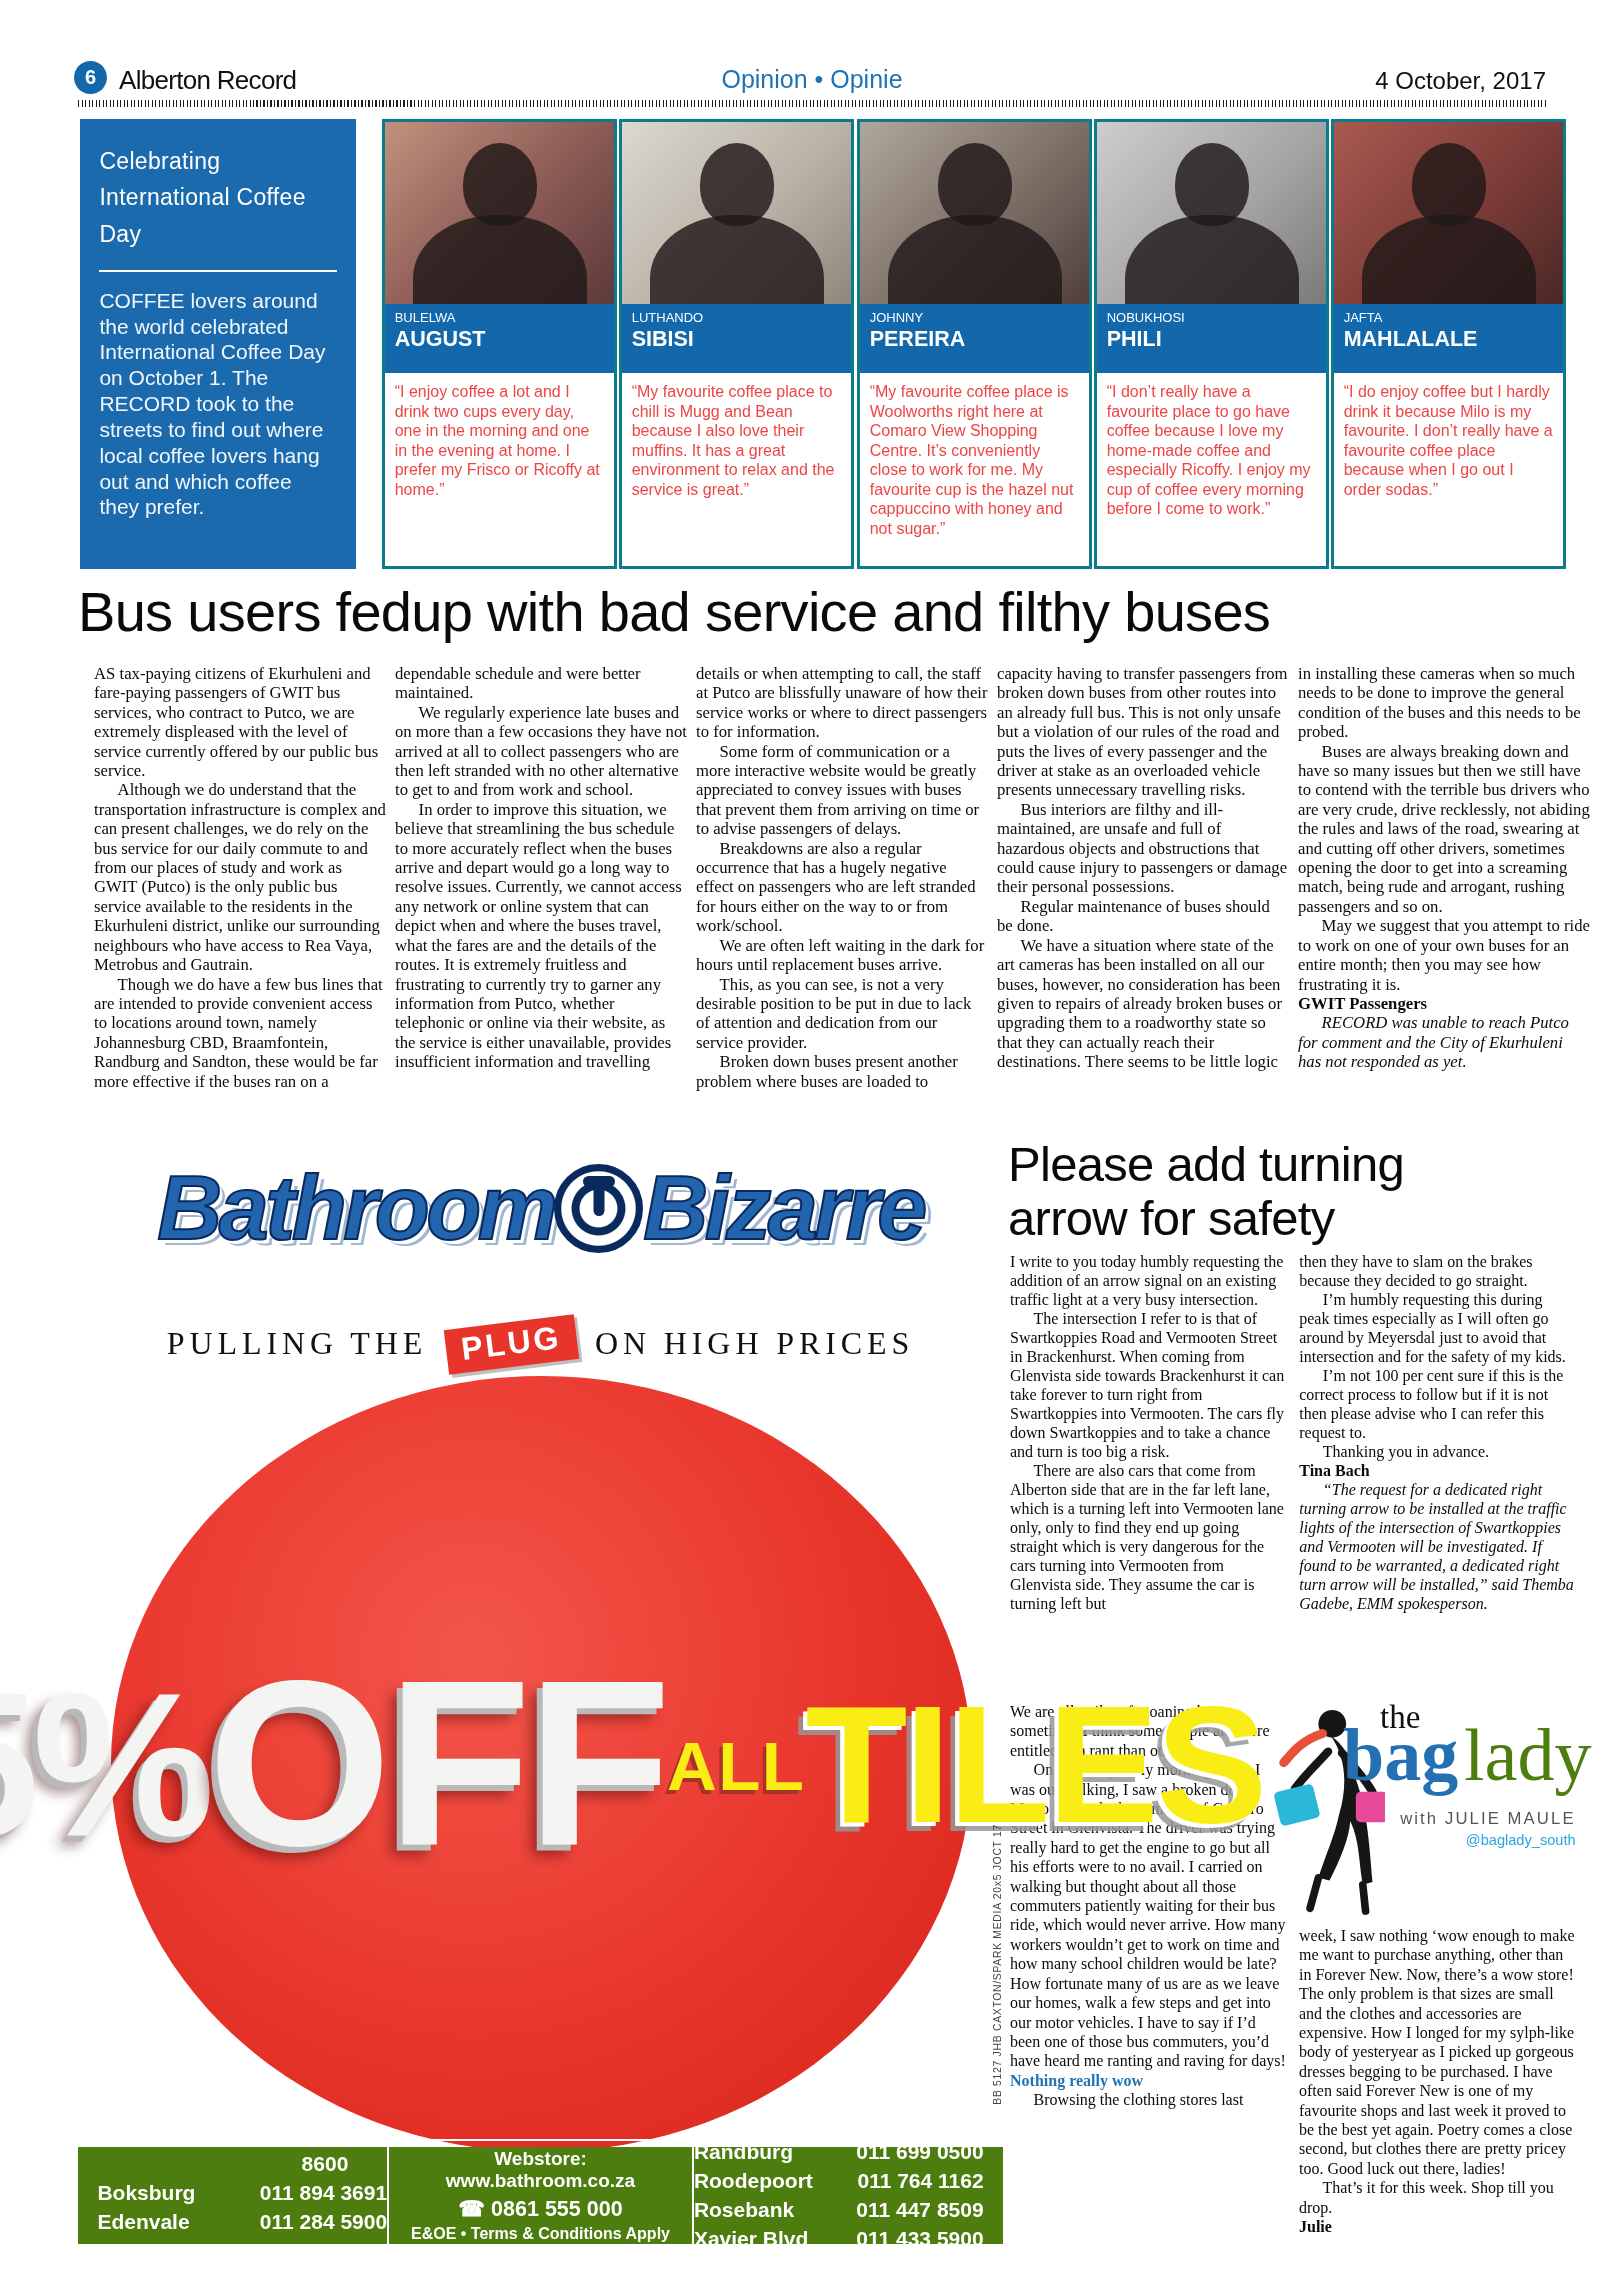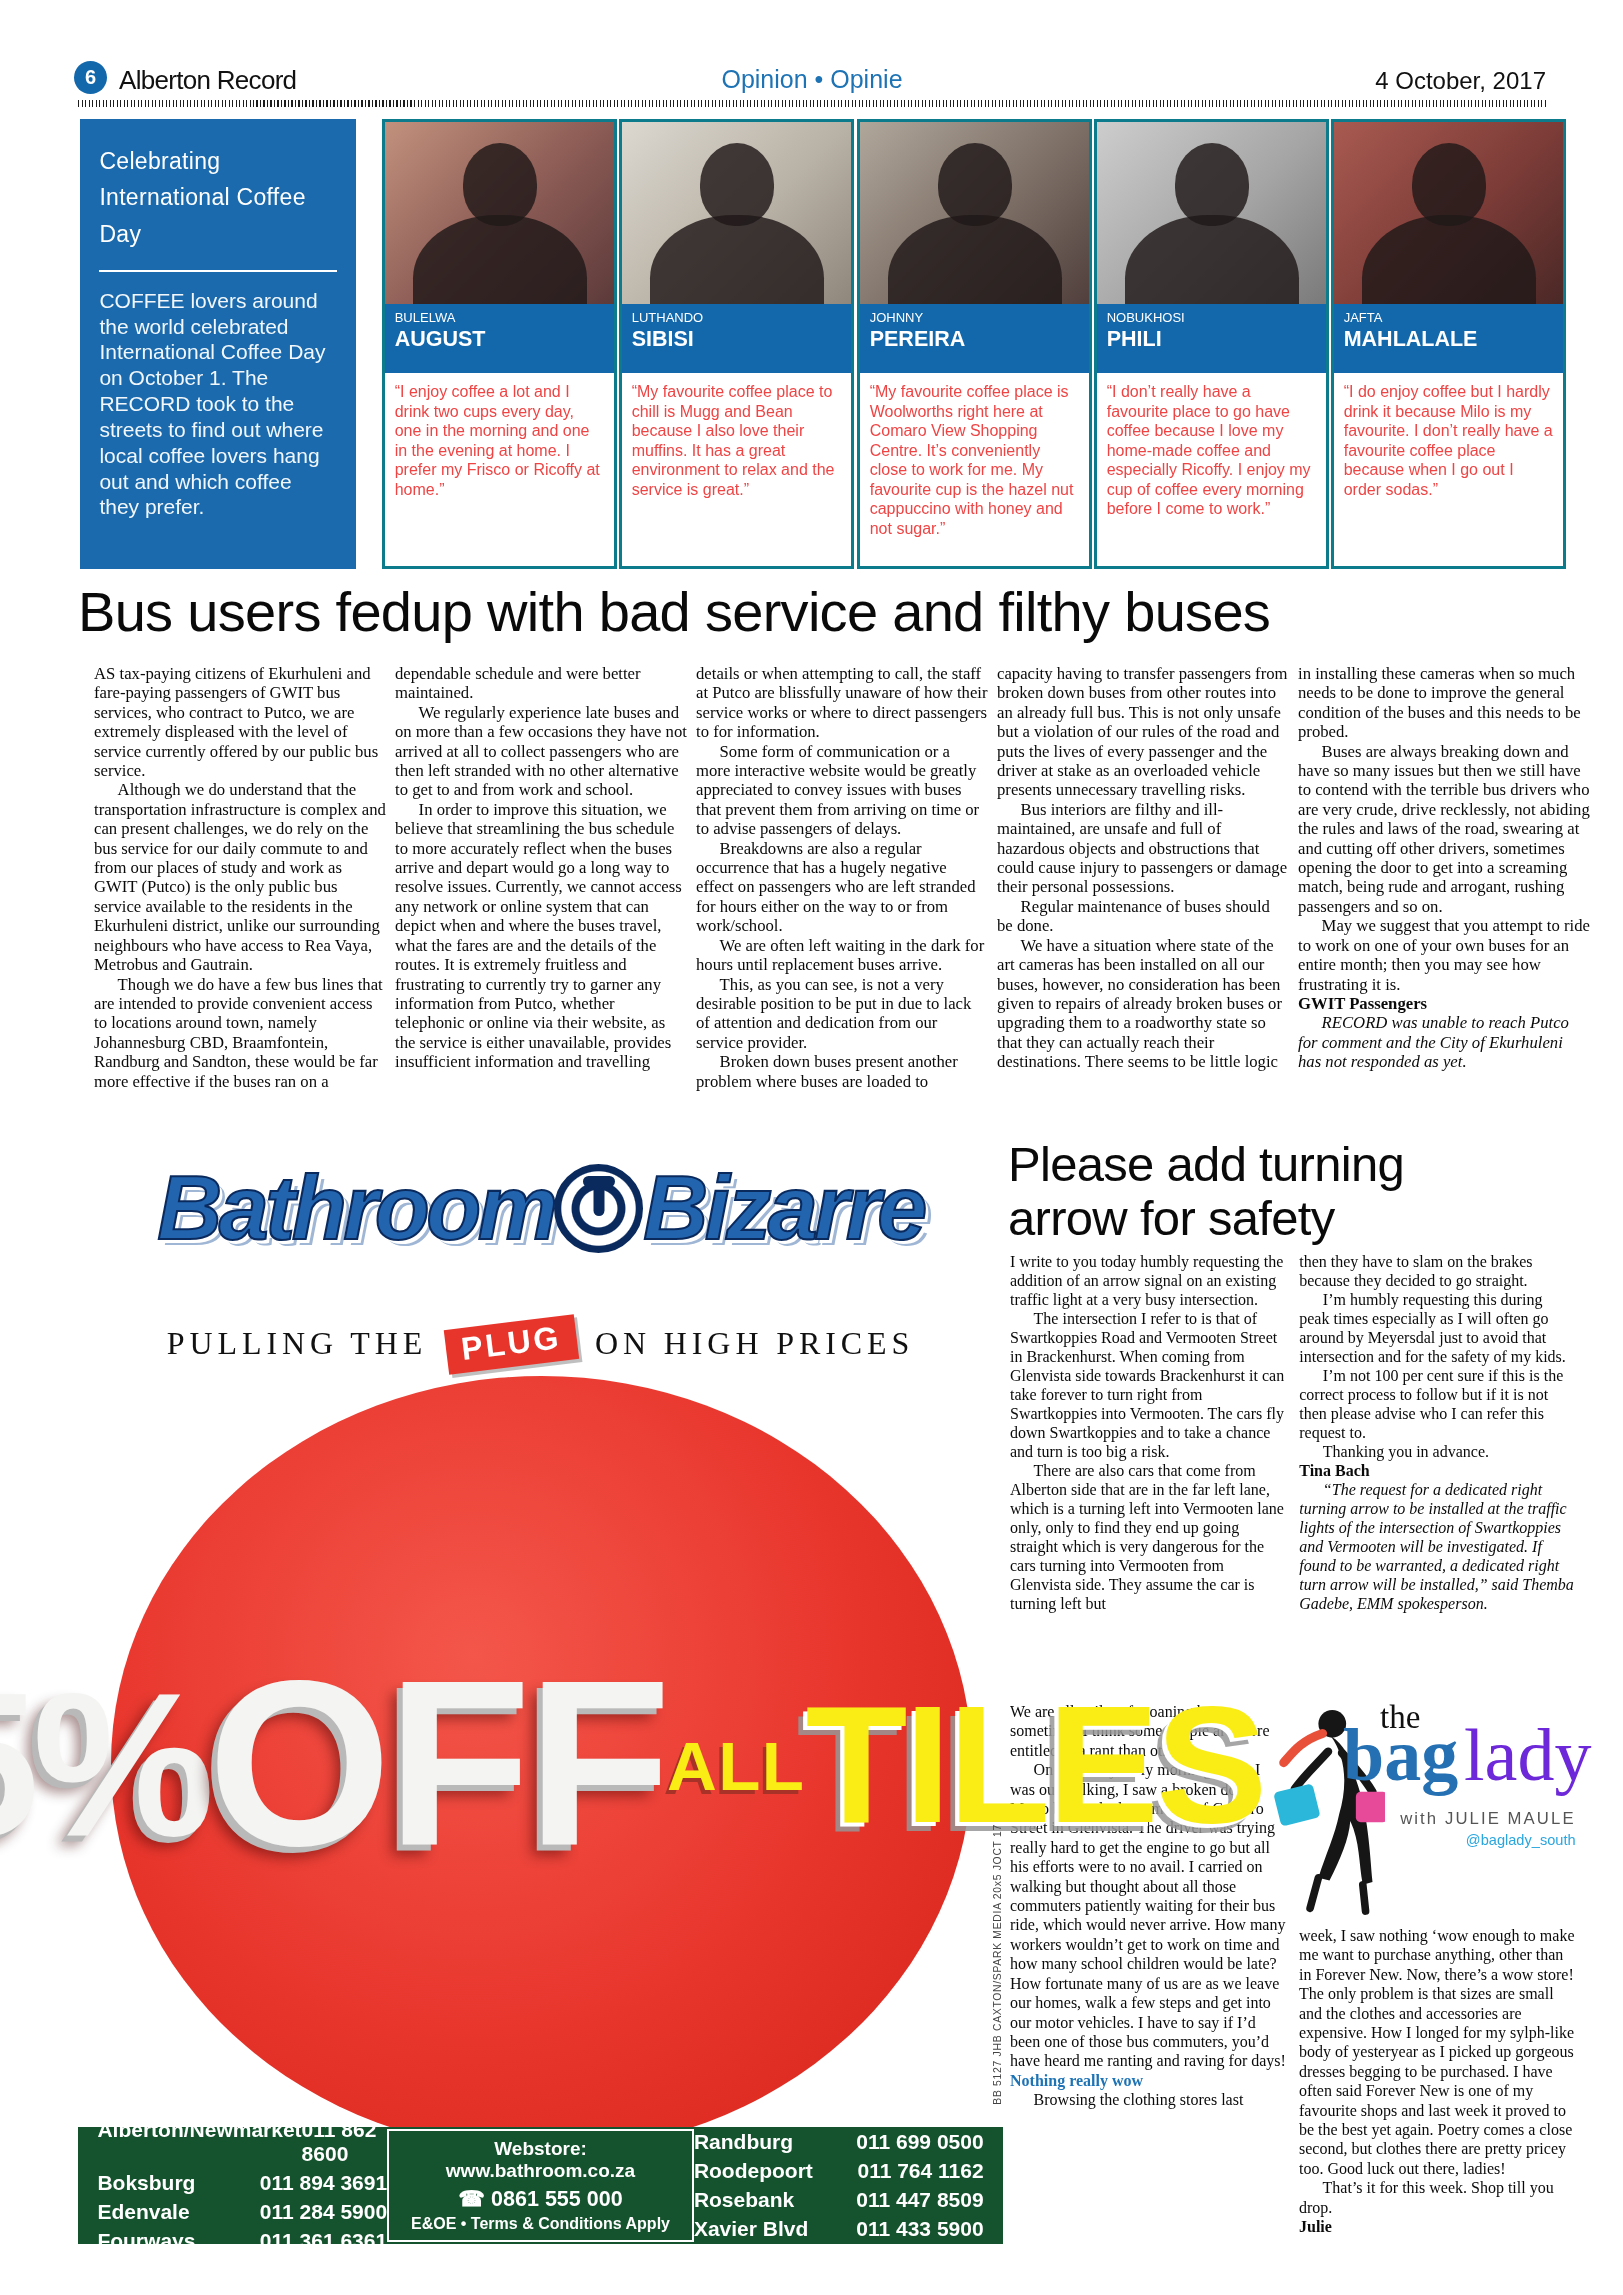--- a/index.html
+++ b/index.html
@@ -76,21 +76,21 @@
   .ad-15{font-size:205px;font-weight:bold;color:#f4f4f2;line-height:.88;letter-spacing:-7px;
          text-shadow:-5.6px 5.6px 0 #b9b9b9,-10.4px 10.4px 12.5px rgba(60,0,0,.45);}
   .ad-off{font-size:236px;font-weight:bold;color:#f4f4f2;line-height:.92;letter-spacing:-4.2px;
           text-shadow:-6.2px 6.2px 0 #b9b9b9,-11px 11px 12.5px rgba(60,0,0,.45);}
   .ad-all{font-size:69px;font-weight:bold;color:#f9ed15;letter-spacing:1.4px;line-height:1;
           text-shadow:-3.5px 3.5px 0 #a83228;margin-top:4.2px;}
   .ad-tiles{font-size:167px;font-weight:bold;color:#f9ed15;line-height:.95;letter-spacing:-2.8px;
             text-shadow:-4.2px 4.2px 0 #ffffff,-9px 9px 0 rgba(150,150,150,.85);}
   .ad-side-note{position:absolute;right:0;bottom:139px;writing-mode:vertical-rl;transform:rotate(180deg);
                 font-size:10.4px;color:#444;letter-spacing:0.7px;z-index:3;}
-  .ad-bar{position:absolute;left:0;bottom:0;width:100%;height:117px;background:#14532d;color:#fff;
+  .ad-bar{position:absolute;left:0;bottom:0;width:100%;height:97px;background:#4d7c0f;color:#fff;
           display:flex;align-items:center;justify-content:space-between;box-sizing:border-box;
           padding:9.7px 19.4px;z-index:2;}
   .store-col{width:290px;display:flex;flex-direction:column;gap:4.9px;font-size:21px;font-weight:bold;}
   .store-col .row{display:flex;justify-content:space-between;}
   .web-box{width:307px;border:2.1px solid #fff;padding:7px 9.7px;text-align:center;box-sizing:border-box;}
   .web-line1{font-size:19px;font-weight:bold;}
   .web-line2{font-size:21.5px;font-weight:bold;margin:3.5px 0;}
   .web-line3{font-size:16px;font-weight:bold;}
 
   
@@ -101,21 +101,21 @@
 
   
   .bag-col{font-family:"Liberation Serif",serif;font-size:16px;line-height:19.4px;overflow:hidden;}
   .bag-col1{position:absolute;left:1010px;top:1702px;width:276px;height:555px;}
   .bag-col2{position:absolute;left:1299px;top:1926px;width:276px;height:355px;}
   .bag-logo{position:absolute;left:1299px;top:1699px;width:278px;height:222px;}
   .bag-the{position:absolute;left:81px;top:0;font-family:"Liberation Serif",serif;font-size:33px;color:#111;}
   .bag-bag{position:absolute;left:44px;top:19.4px;font-family:"Liberation Serif",serif;font-size:74px;
            font-weight:bold;color:#2470b3;line-height:1;}
   .bag-lady-w{position:absolute;left:165px;top:19.4px;font-family:"Liberation Serif",serif;font-size:74px;
-              color:#6d28d9;line-height:1;}
+              color:#4d7c0f;line-height:1;}
   .bag-byline{position:absolute;right:1.4px;top:110px;font-size:16.7px;color:#555;letter-spacing:2.1px;}
   .bag-handle{position:absolute;right:1.4px;top:133px;font-size:14.6px;color:#2aa6df;}
   .bag-fig{position:absolute;left:-25px;top:4.2px;}
 </style>
 </head>
 <body>
 
 <div class="page">
 
   <div class="page-num">6</div>

